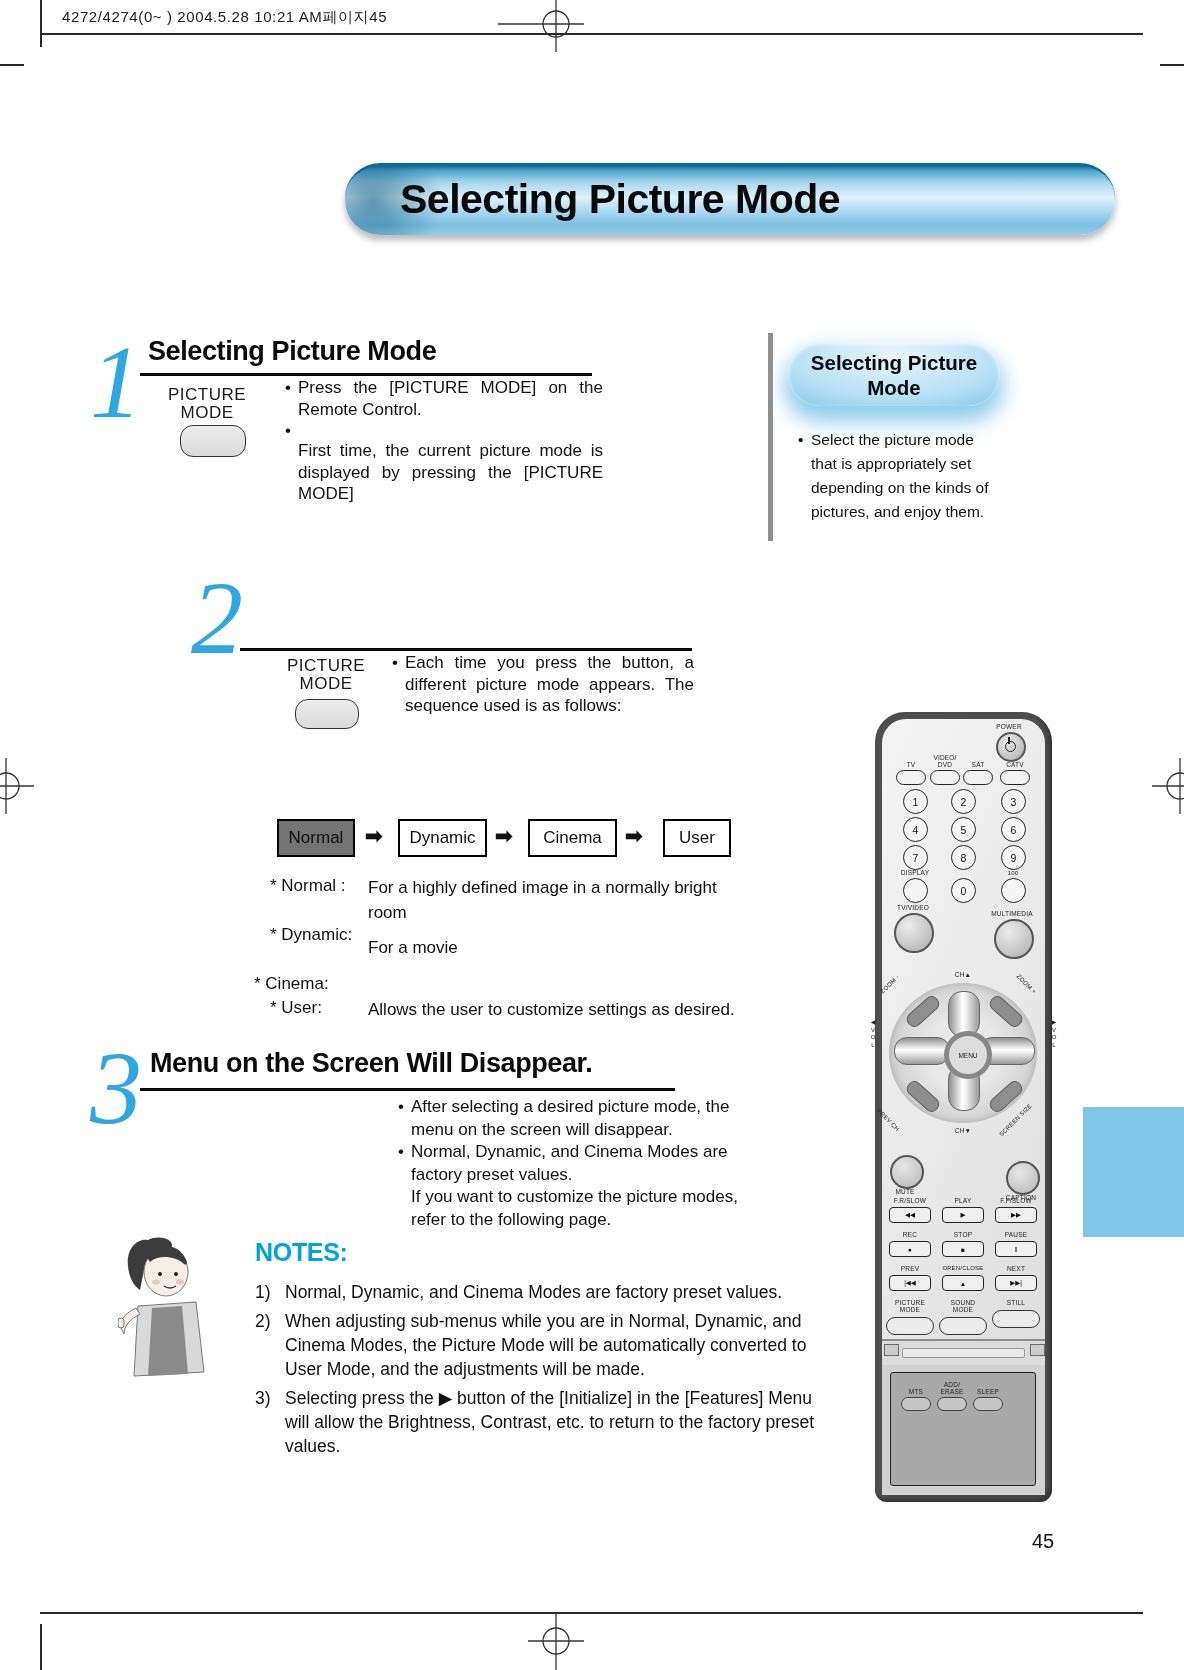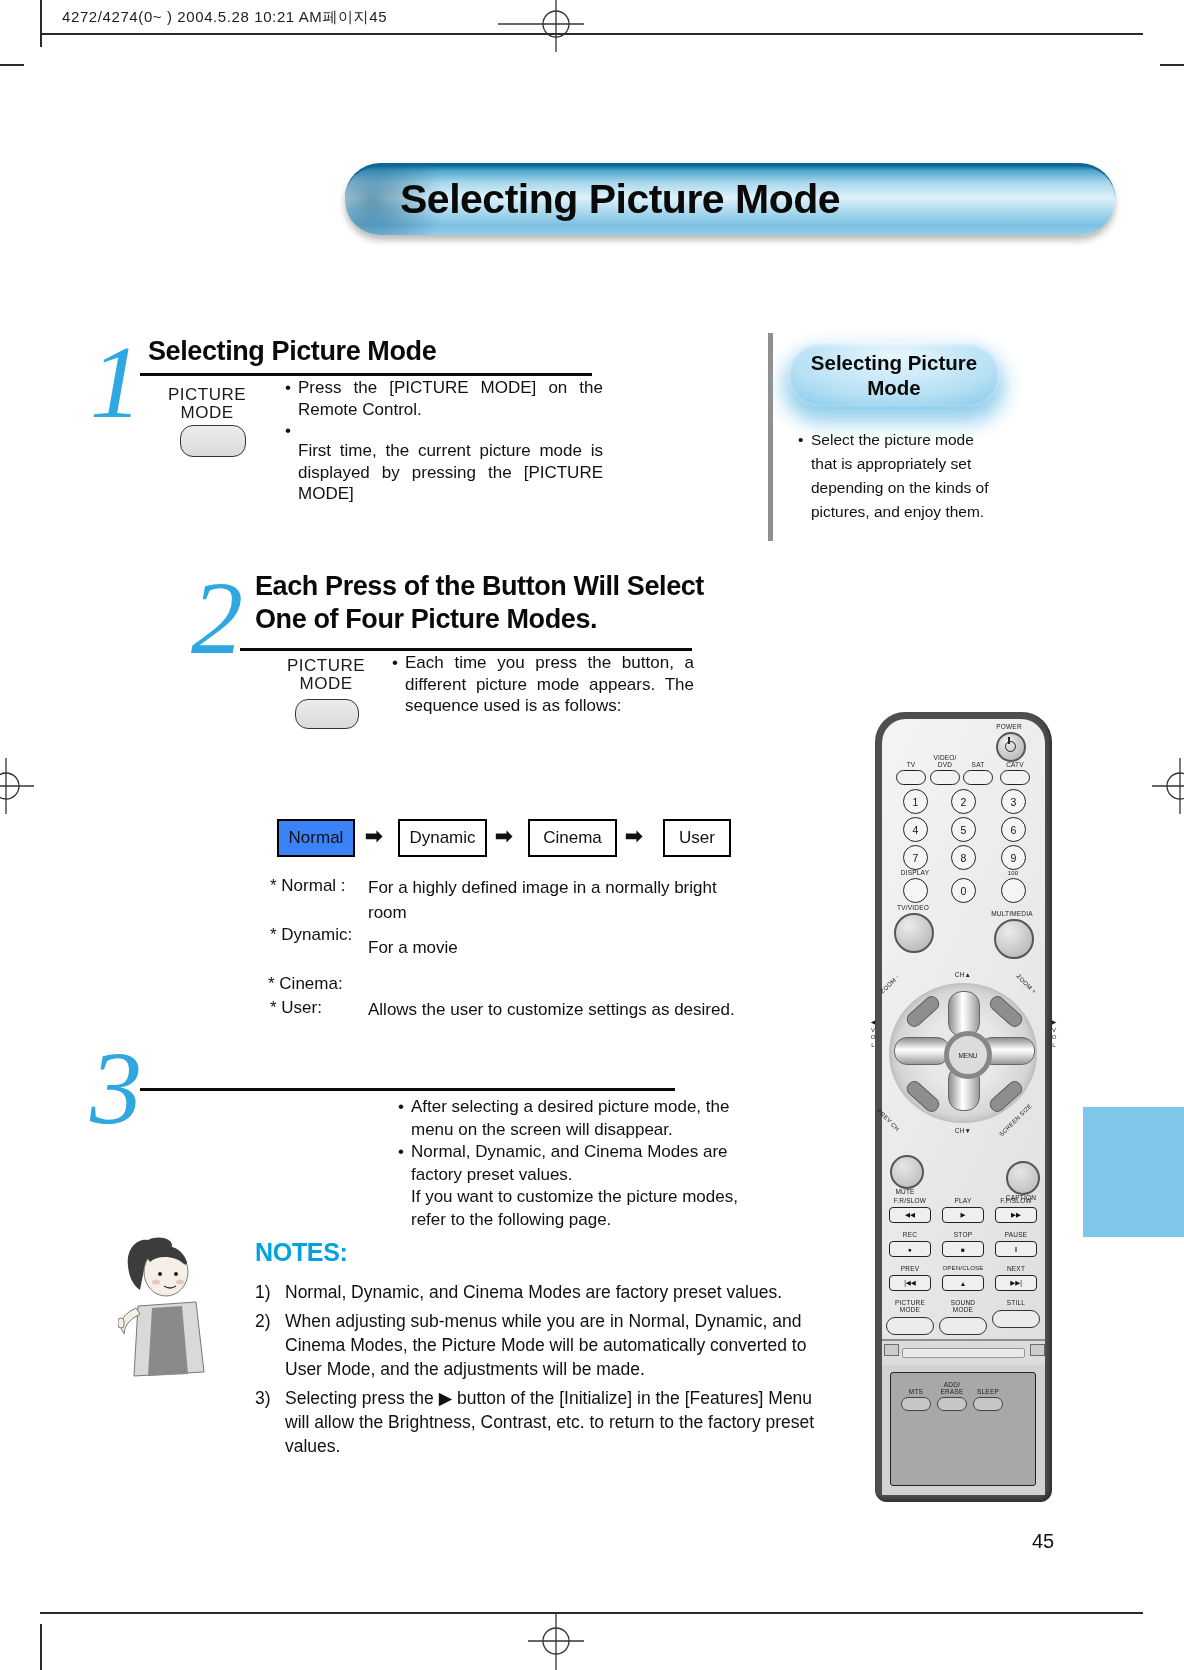--- a/index.html
+++ b/index.html
@@ -29,21 +29,21 @@
   .b-mark{width:13px;flex:none;}
   
   .side-bar-line{background:#8f8f8f;}
   .side-pill{left:788px;top:342px;width:212px;height:64px;border-radius:32px;
     background:radial-gradient(ellipse 130% 170% at 50% 22%, #e8f6fd 0%, #b5e0f4 38%, #5fb4e0 78%, #2f9ace 100%);
     box-shadow:0 12px 20px 4px rgba(138,203,236,.95), inset 0 2px 4px rgba(255,255,255,.9);}
   .side-pill-title{font-size:20.5px;font-weight:bold;text-align:center;line-height:25px;padding-top:8px;color:#0a0a0a;}
   .side-bullet{font-size:15.5px;line-height:24px;}
   
   .mode-box{border:2.6px solid #000;background:#fff;font-size:17px;display:flex;align-items:center;justify-content:center;height:34px;}
-  .mode-box.first{background:#3b82f6;}
+  .mode-box.first{background:#737373;}
   .flow-arrow{font-size:21px;font-weight:bold;line-height:34px;}
   .desc-label{font-size:17px;text-align:right;}
   .desc-text{font-size:17px;line-height:24.5px;}
   
   .notes-title{font-size:25px;font-weight:bold;color:#00a2e2;letter-spacing:-.3px;}
   .notes-item{display:flex;font-size:17.5px;line-height:24px;margin-bottom:5px;}
   .notes-num{width:30px;flex:none;}
   
   #remote{left:875px;top:712px;width:177px;height:790px;background:#4f4f4f;
           border-radius:30px 30px 12px 12px;box-shadow:inset -3px -3px 5px rgba(0,0,0,.4);}
@@ -134,22 +134,20 @@
 Mode</div>
   </div>
   <div class="a side-bullet" style="left:798px;top:428px;width:200px;">
     <div class="b-row">
         <span class="b-mark">•</span>
         <span style="flex:1;">Select the picture mode that is appropriately set depending on the kinds of pictures, and enjoy them.</span>
       </div>
   </div>
 
   <div class="a stepnum" style="left:191px;top:572px;">2</div>
-  <div class="a step-head prelines" style="left:255px;top:570px;width:460px;line-height:33px;">Each Press of the Button Will Select
-One of Four Picture Modes.</div>
   <div class="a rule" style="left:240px;top:648px;width:452px;"></div>
   <div class="a btn-label prelines" style="left:281px;top:657px;width:90px;">PICTURE
 MODE</div>
   <div class="a gray-btn" style="left:295px;top:699px;width:62px;height:28px;"></div>
   <div class="a bullets" style="left:392px;top:652px;width:302px;">
     <div class="b-row">
         <span class="b-mark">•</span>
         <span style="flex:1;">Each time you press the button, a different picture mode appears. The sequence used is as follows:</span>
       </div>
   </div>
@@ -158,26 +156,27 @@
   <div class="a flow-arrow" style="left:365px;top:819px;">➡</div>
   <div class="a mode-box" style="left:398px;top:819px;width:85px;">Dynamic</div>
   <div class="a flow-arrow" style="left:495px;top:819px;">➡</div>
   <div class="a mode-box" style="left:528px;top:819px;width:85px;">Cinema</div>
   <div class="a flow-arrow" style="left:625px;top:819px;">➡</div>
   <div class="a mode-box" style="left:663px;top:819px;width:64px;">User</div>
 
   <div class="a desc-label" style="left:270px;top:876px;">* Normal :</div>
   <div class="a desc-text" style="left:368px;top:876px;width:378px;">For a highly defined image in a normally bright room</div>
   <div class="a desc-label" style="left:270px;top:925px;">* Dynamic:</div>
-  <div class="a desc-label" style="left:268px;top:974px;">* Cinema:</div>
+  <div class="a desc-label" style="left:254px;top:974px;">* Cinema:</div>
   <div class="a desc-text" style="left:368px;top:936px;width:378px;">For a movie</div>
   <div class="a desc-label" style="left:270px;top:998px;">* User:</div>
   <div class="a desc-text" style="left:368px;top:998px;width:378px;">Allows the user to customize settings as desired.</div>
 
   <div class="a stepnum" style="left:90px;top:1042px;">3</div>
+  <div class="a step-head" style="left:150px;top:1048px;">Menu on the Screen Will Disappear.</div>
   <div class="a rule" style="left:140px;top:1088px;width:535px;"></div>
   <div class="a" style="left:398px;top:1096px;width:358px;font-size:17px;line-height:22.5px;">
     <div class="b-row">
         <span class="b-mark">•</span>
         <span style="flex:1;">After selecting a desired picture mode, the menu on the screen will disappear.</span>
       </div>
     <div class="b-row">
         <span class="b-mark">•</span>
         <span style="flex:1;">Normal, Dynamic, and Cinema Modes are factory preset values.</span>
       </div>

